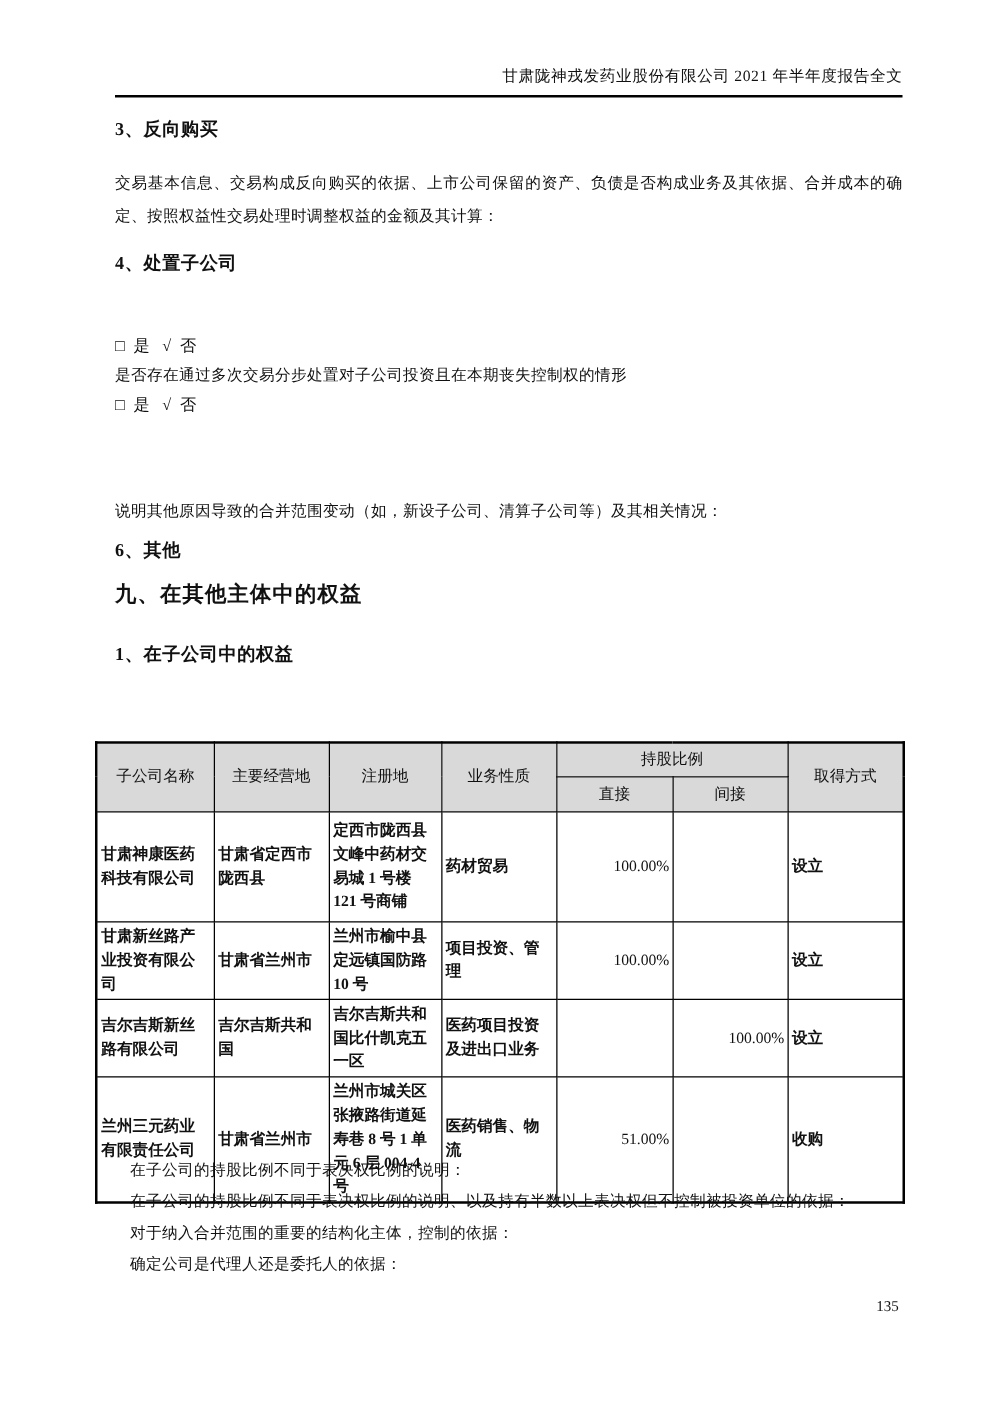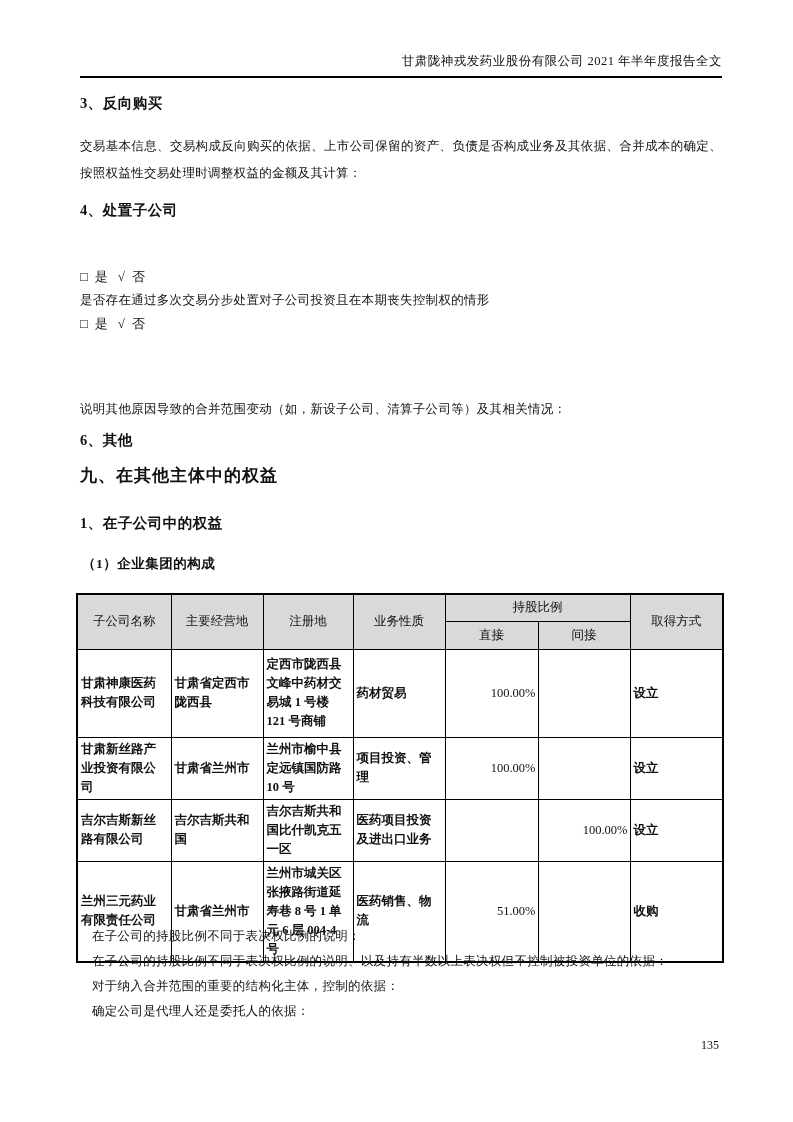--- a/index.html
+++ b/index.html
@@ -16,21 +16,21 @@
     background: #ffffff;
     overflow: hidden;
   }
   .content {
     position: absolute;
     left: 76px;
     top: 0;
     width: 646px;
     height: 100%;
   }
-  .abs { position: absolute; left: 4px; right: 0; }
+  .abs { position: absolute; left: 16px; right: 0; }
 
   .doc-header {
     top: 0; height: 78px;
     display: flex; align-items: flex-end; justify-content: flex-end;
     border-bottom: 2px solid #000;
     padding-bottom: 6px;
     font-size: 12.5px;
     letter-spacing: 0.5px;
   }
 
@@ -118,21 +118,20 @@
 
 
     <p class="abs body-text" style="top:396px">说明其他原因导致的合并范围变动（如，新设子公司、清算子公司等）及其相关情况：</p>
 
     <h3 class="abs h-section" style="top:431px">6、其他</h3>
 
     <h2 class="abs h-chapter" style="top:464px">九、在其他主体中的权益</h2>
 
     <h3 class="abs h-section" style="top:514px">1、在子公司中的权益</h3>
 
-    <h4 class="abs h-sub" style="top:555px; padding-left:2px">（1）企业集团的构成</h4>
 
     <table class="sub-table">
       <colgroup>
         <col style="width:94px">
           <col style="width:92px">
           <col style="width:90px">
         <col style="width:92px">
           <col style="width:93px">
           <col style="width:92px">
           <col style="width:93px">

